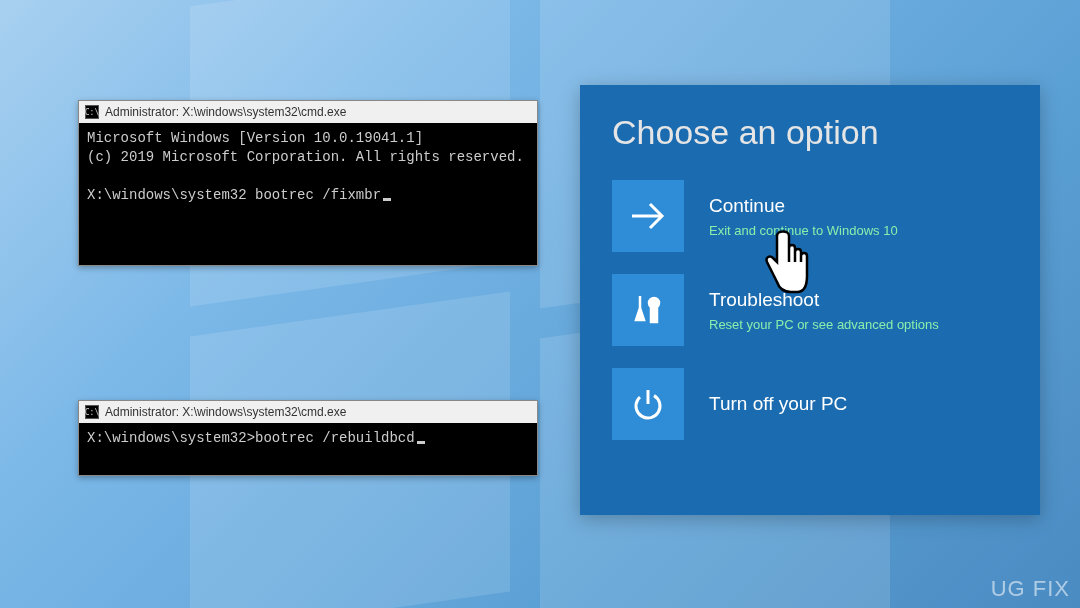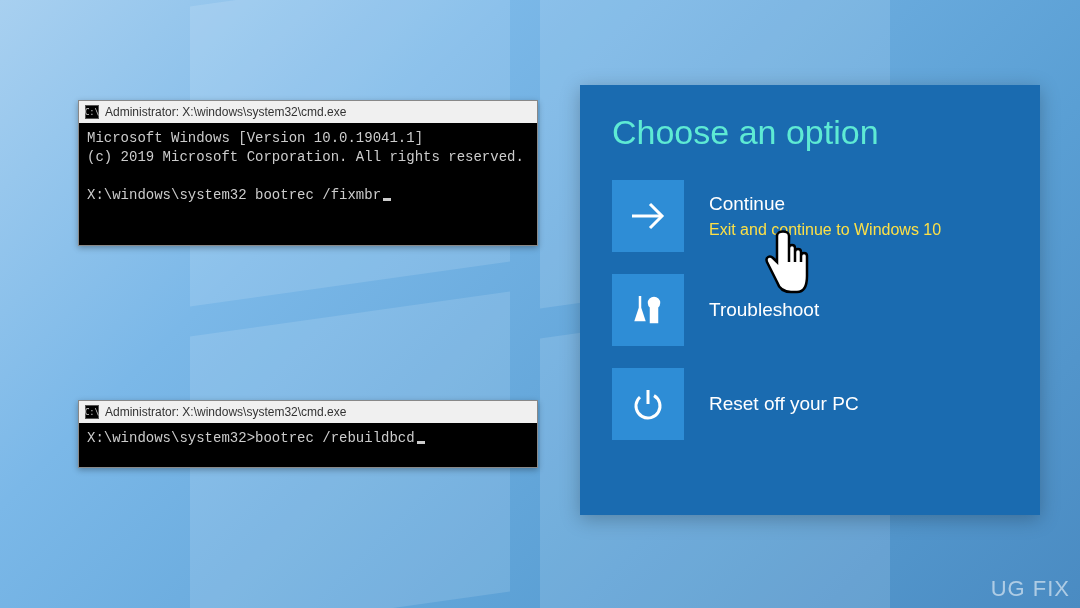--- a/index.html
+++ b/index.html
@@ -70,37 +70,37 @@
     width: 8px;
     height: 3px;
     background: #ccc;
     vertical-align: baseline;
     margin-left: 2px;
     position: relative;
     top: 2px;
   }
 
   #cmd1 { left: 78px; top: 100px; width: 460px; }
-  #cmd1 .cmd-body { height: 122px; }
+  #cmd1 .cmd-body { height: 142px; }
   #cmd2 { left: 78px; top: 400px; width: 460px; }
-  #cmd2 .cmd-body { height: 44px; font-family: Liberation Mono, monospace; }
+  #cmd2 .cmd-body { height: 52px; font-family: Liberation Mono, monospace; }
 
   
   .choose-panel {
     position: absolute;
     right: 40px;
     top: 85px;
     width: 460px;
     height: 430px;
     background: #1a6bb0;
     padding: 28px 32px;
     box-shadow: 0 4px 18px rgba(0,0,0,0.25);
   }
   .choose-title {
-    color: #5eead4;
+    color: #e5e5e5;
     font-size: 34px;
     font-weight: 300;
     margin-bottom: 28px;
   }
   .option-row {
     display: flex;
     align-items: center;
     gap: 25px;
     margin-bottom: 22px;
     cursor: pointer;
@@ -110,21 +110,21 @@
     height: 72px;
     background: #2e8dd6;
     display: flex;
     align-items: center;
     justify-content: center;
     color: #fff;
     flex-shrink: 0;
   }
   .option-text { color: #fff; }
   .option-title { font-size: 19px; font-weight: 400; }
-  .option-sub { font-size: 16px; color: #fde047; margin-top: 6px; }
+  .option-sub { font-size: 13px; color: #86efac; margin-top: 6px; }
 
   .cursor-hand {
     position: absolute;
     top: 228px;
     left: 755px;
     width: 56px;
     height: 70px;
     pointer-events: none;
   }
 
@@ -186,32 +186,33 @@
 
   <div class="option-row">
     <div class="option-tile">
       <svg width="44" height="44" viewBox="0 0 44 44" fill="none" stroke="#fff" stroke-width="2.5">
         <path d="M14 8 L14 20 L10 32 L18 32 L14 20" fill="#fff"></path>
         <path d="M28 10 a5 5 0 0 1 5 5 a5 5 0 0 1 -2 4 L31 34 L25 34 L25 19 a5 5 0 0 1 -2 -4 a5 5 0 0 1 5 -5" fill="#fff"></path>
       </svg>
     </div>
     <div class="option-text">
       <div class="option-title">Troubleshoot</div>
+      <div class="option-sub">Reset your PC or see advanced options</div>
     </div>
   </div>
 
   <div class="option-row">
     <div class="option-tile">
       <svg width="44" height="44" viewBox="0 0 44 44" fill="none" stroke="#fff" stroke-width="3">
         <circle cx="22" cy="24" r="12" stroke-dasharray="60 15" transform="rotate(-60 22 24)"></circle>
         <line x1="22" y1="8" x2="22" y2="22"></line>
       </svg>
     </div>
     <div class="option-text">
-      <div class="option-title">Reset off your PC</div>
+      <div class="option-title">Turn off your PC</div>
     </div>
   </div>
 </div>
 
 <svg class="cursor-hand" viewBox="0 0 56 70">
   <path d="M22 6 L22 34 L18 30 C15 27 10 29 12 34 L22 54 C24 60 28 64 36 64 L42 64 C50 64 52 56 52 48 L52 28 C52 24 46 24 46 28 L46 34 L46 24 C46 20 40 20 40 24 L40 34 L40 20 C40 16 34 16 34 20 L34 34 L34 8 C34 2 22 2 22 8 Z" fill="#fff" stroke="#000" stroke-width="2.5"></path>
 </svg>
 
 <div class="watermark">UG   FIX</div>
 

